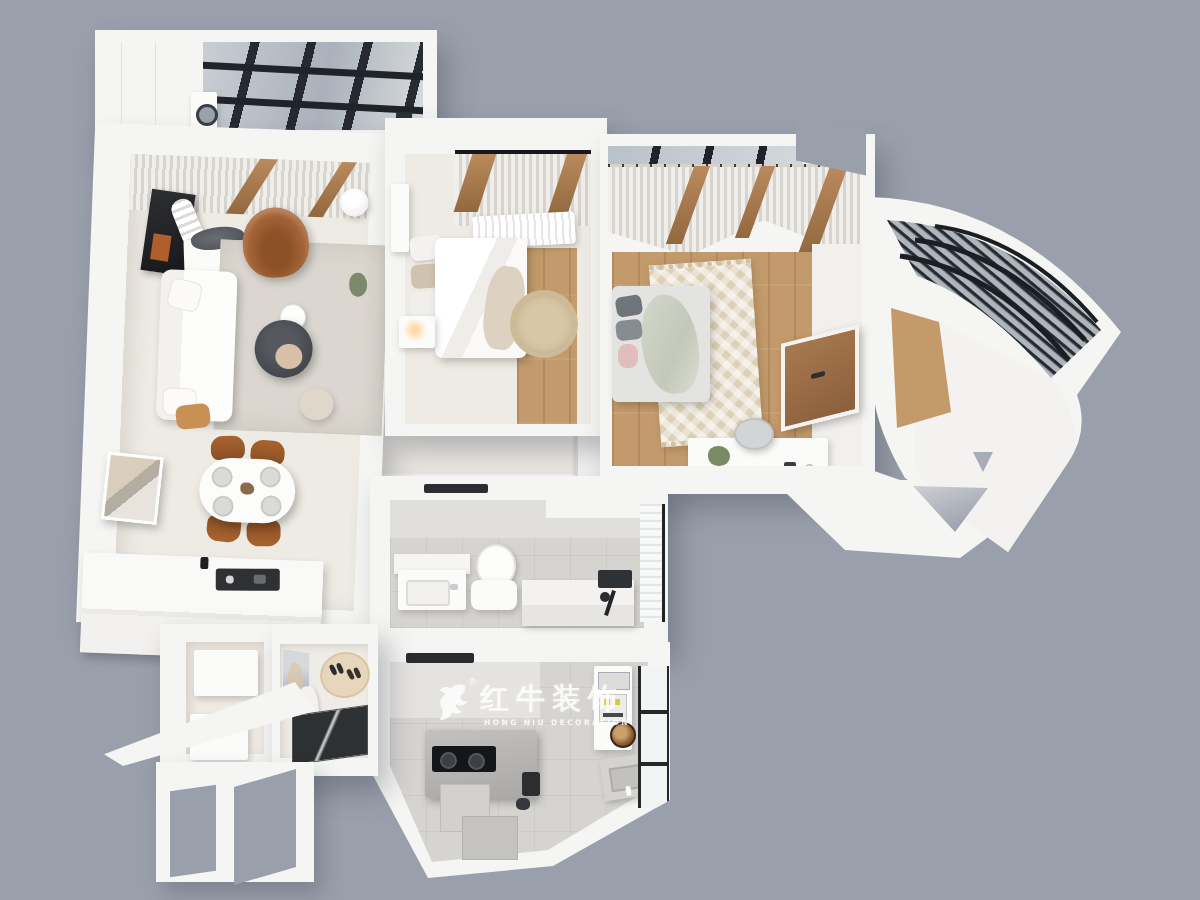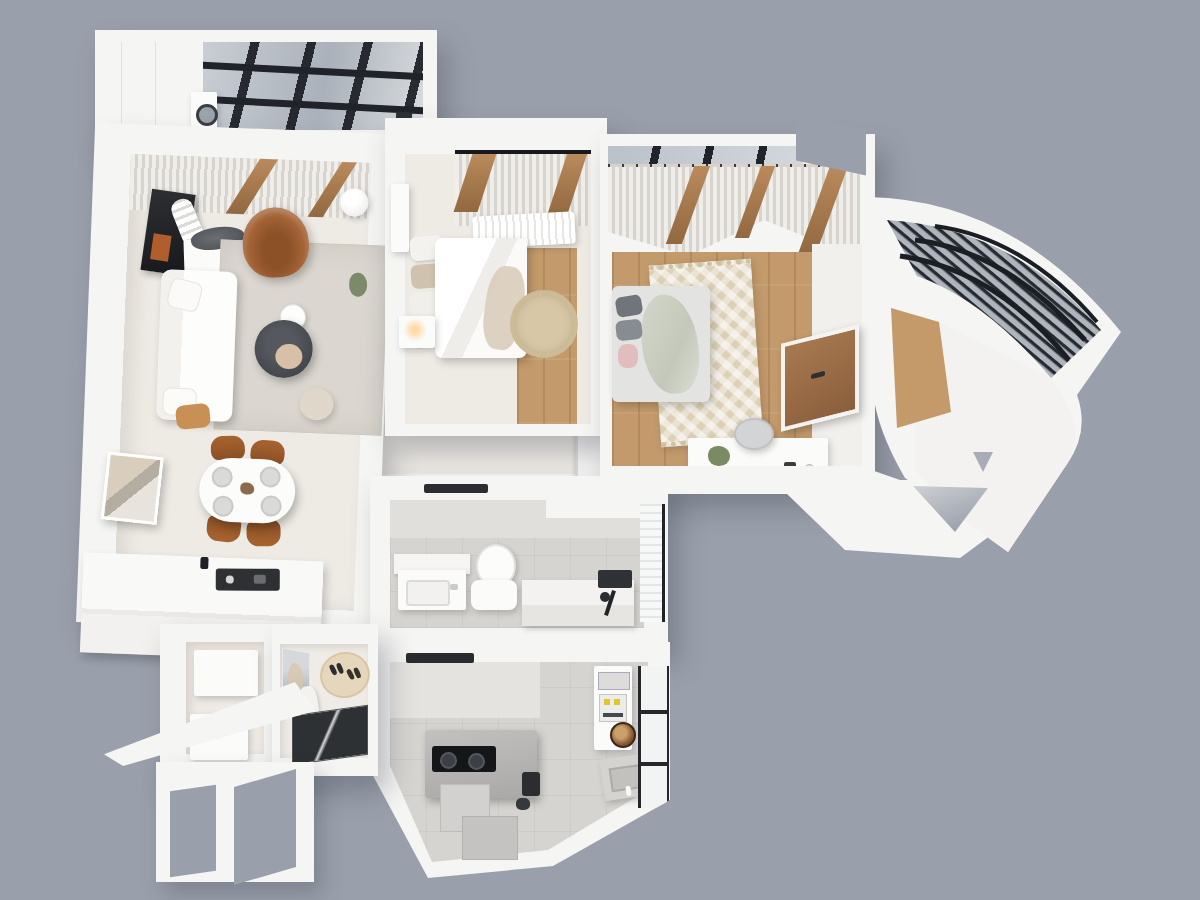--- a/index.html
+++ b/index.html
@@ -261,14 +261,22 @@
     <path d="M32,40 Q160,48 246,150 L196,198 Q130,120 62,96 Z" fill="url(#blind)"></path>
     <path d="M60,60 Q150,70 230,160" stroke="#1b1e23" stroke-width="5" fill="none"></path>
     <path d="M45,76 Q140,89 214,180" stroke="#1b1e23" stroke-width="5" fill="none"></path>
     <path d="M80,46 Q170,58 242,142" stroke="#1b1e23" stroke-width="4" fill="none"></path>
     <path d="M84,142 L196,198 Q235,252 212,284 L153,372 L95,330 L60,290 L60,200 Z" fill="#f3f2f0"></path>
     <path d="M36,128 L84,142 L96,232 L42,248 Z" fill="#c49a6b"></path>
     <path d="M118,272 L138,272 L128,292 Z" fill="#9aa0ab" opacity="0.85"></path>
     <path d="M58,306 L133,308 L100,352 Z" fill="url(#notchg)"></path>
   </svg>
 
+  <div class="a watermark" style="left:434px;top:678px;width:200px;height:54px;z-index:60;">
+    <svg class="a" style="left:0;top:4px;" width="38" height="42" viewBox="0 0 40 44">
+      <path fill="rgba(255,255,255,.82)" d="M33,4 C26,1 20,3 18,7 C14,4 8,5 6,9 C9,9 11,11 12,13 C7,16 5,22 8,27 C10,31 9,35 6,40 C12,40 17,37 19,32 C22,34 27,34 30,31 C26,30 23,27 23,23 C27,26 33,25 35,20 C30,21 27,18 28,14 C31,13 33,9 33,4 Z"></path>
+    </svg>
+    <span class="a wm-reg" style="left:34px;top:0;">®</span>
+    <div class="a wm-cn" style="left:46px;top:6px;">红牛装饰</div>
+    <div class="a wm-en" style="left:50px;top:40px;">HONG NIU DECORATION</div>
+  </div>
 
 </div>
 
 </body></html>

